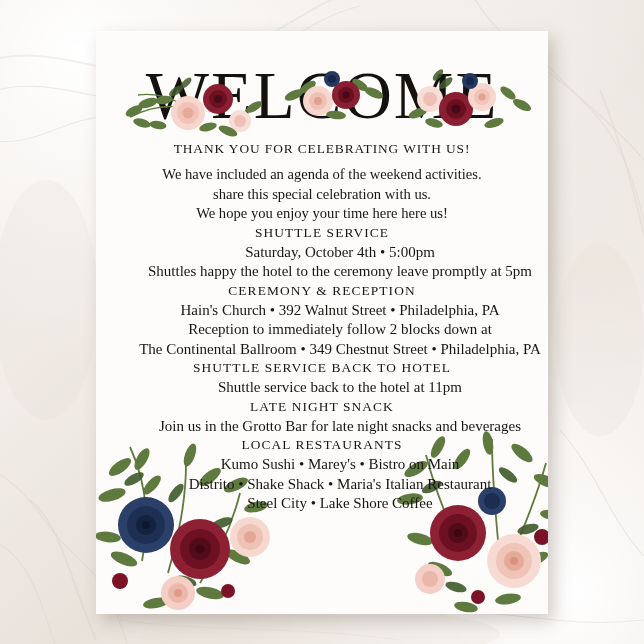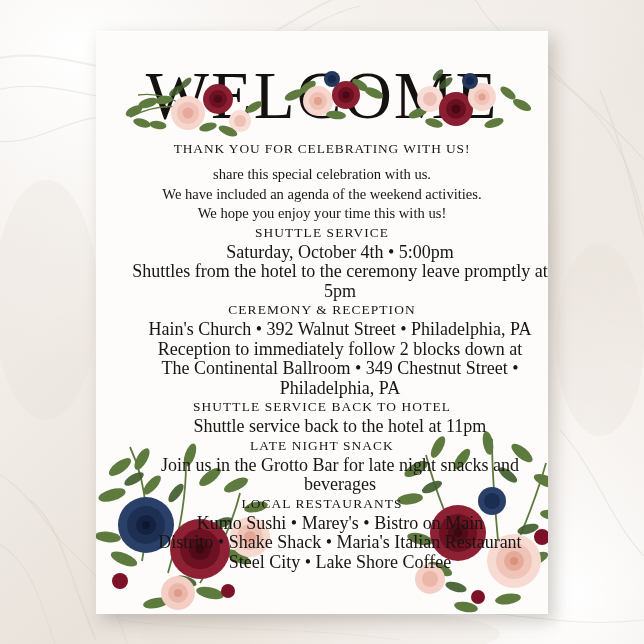--- a/index.html
+++ b/index.html
@@ -88,21 +88,21 @@
 
   .section {
     margin-top: 1px;
   }
   .section .stitle {
     font-size: 13.4px;
     letter-spacing: 1.1px;
     margin-bottom: 2px;
   }
   .section .sline {
-    font-size: 18px;
+    font-size: 15px;
     line-height: 19.5px;
     padding-left: 36px;
   }
 
   
   .floral {
     position: absolute;
     z-index: 3;
     pointer-events: none;
   }
@@ -346,29 +346,29 @@
     </svg>
 
     <div class="card-body">
 
       <div class="wordmark">
         <div class="letters">WELCOME</div>
       </div>
 
       <div class="intro">
         <div class="hl">THANK YOU FOR CELEBRATING WITH US!</div>
+        <div class="ln">We have included an agenda of the weekend activities.</div>
         <div class="ln">share this special celebration with us.</div>
-        <div class="ln">We have included an agenda of the weekend activities.</div>
-        <div class="ln">We hope you enjoy your time this with us!</div>
+        <div class="ln">We hope you enjoy your time here here us!</div>
       </div>
 
       <div class="section">
         <div class="stitle">SHUTTLE SERVICE</div>
         <div class="sline">Saturday, October 4th • 5:00pm</div>
-        <div class="sline">Shuttles from the hotel to the ceremony leave promptly at 5pm</div>
+        <div class="sline">Shuttles happy the hotel to the ceremony leave promptly at 5pm</div>
       </div>
 
       <div class="section">
         <div class="stitle">CEREMONY &amp; RECEPTION</div>
         <div class="sline">Hain's Church • 392 Walnut Street • Philadelphia, PA</div>
         <div class="sline">Reception to immediately follow 2 blocks down at</div>
         <div class="sline">The Continental Ballroom • 349 Chestnut Street • Philadelphia, PA</div>
       </div>
 
       <div class="section">

